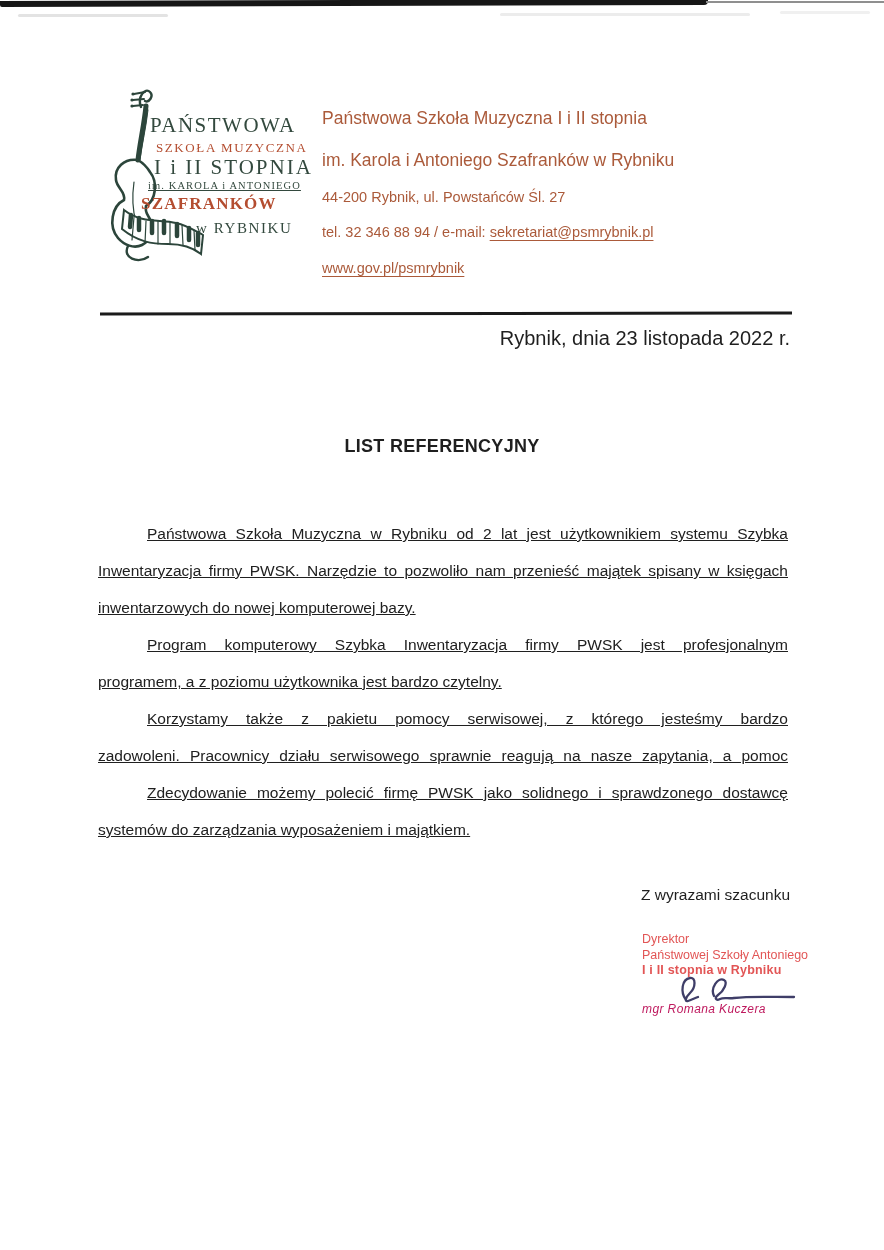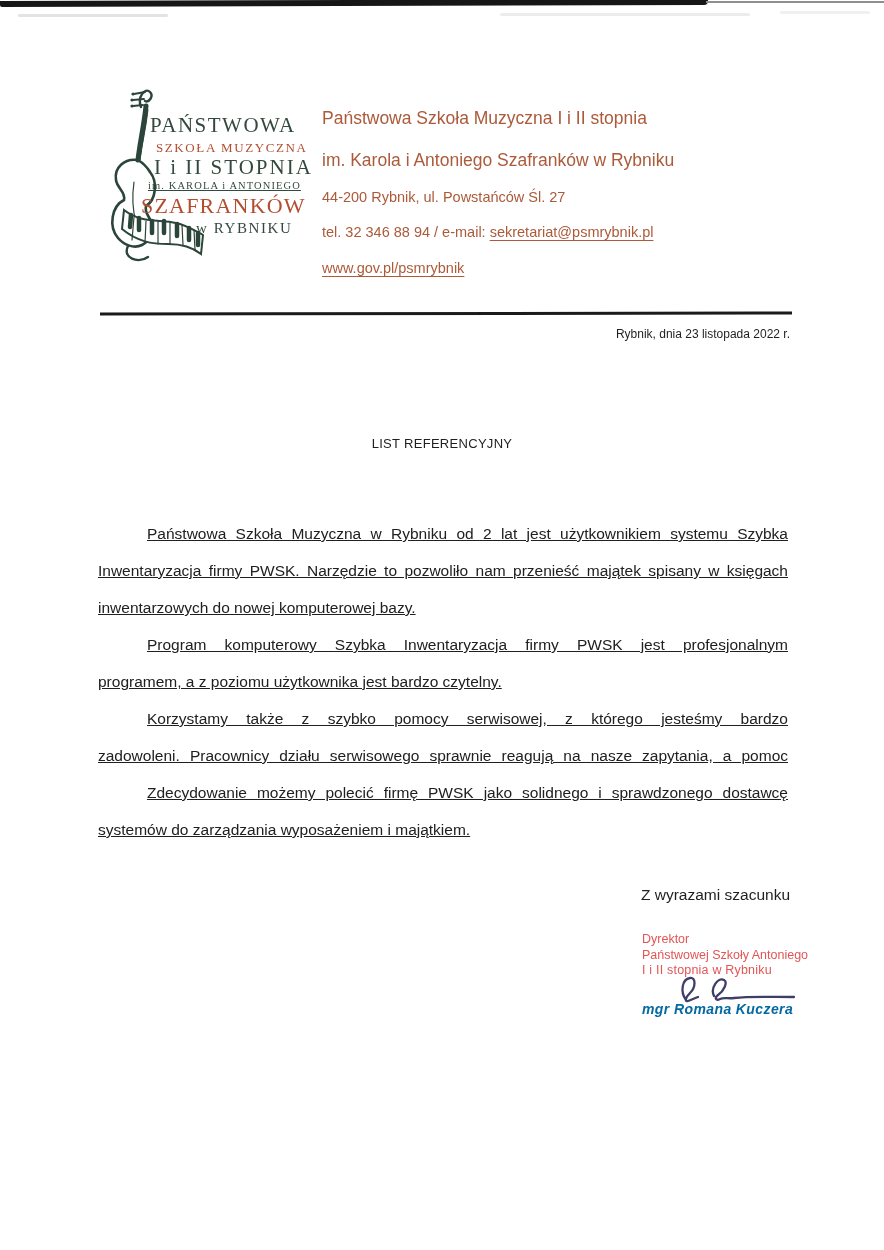--- a/index.html
+++ b/index.html
@@ -22,60 +22,60 @@
   .logo { position:absolute; left:104px; top:84px; width:210px; height:190px; }
   .logo svg { position:absolute; left:0; top:0; }
   .logo .txt { position:absolute; white-space:nowrap; line-height:1;
     font-family:"Liberation Serif", serif; }
   .lg-dark { color:#33493e; }
   .lg-red  { color:#b44d30; }
   .t1 { left:46px; top:31px;  font-size:21px;   letter-spacing:1.5px; }
   .t2 { left:52px; top:57px;  font-size:13px;   letter-spacing:1.6px; }
   .t3 { left:50px; top:73px;  font-size:21px;   letter-spacing:2px; }
   .t4 { left:44px; top:97px;  font-size:10.5px; letter-spacing:1.1px;text-decoration:underline; }
-  .t5 { left:37px; top:111px; font-size:22px; letter-spacing:1.2px; }
+  .t5 { left:37px; top:111px; font-size:17px; letter-spacing:1.2px;font-weight:bold; }
   .t6 { left:92px; top:137px; font-size:15px;   letter-spacing:1.6px; }
 
   
   .letterhead { position:absolute; left:322px; top:104px; width:480px; color:#ab5a3a; }
   .letterhead > div { position:absolute; left:0; white-space:nowrap; }
   .lh-big { font-size:17.5px; }
   .lh-sm  { font-size:14.5px; }
   .lh1 { top:4px; }
   .lh2 { top:46px; }
   .lh3 { top:85px;text-align:right; }
   .lh4 { top:120px; }
   .lh5 { top:156px; }
   .uline { text-decoration:underline; text-underline-offset:3px; }
 
   .rule { position:absolute; left:100px; top:312px; width:692px; height:3px;
     background:#1b1b1b; transform:rotate(-0.08deg); }
 
-  .date { position:absolute; right:94px; top:327px; font-size:12px; white-space:nowrap;text-align:center; }
+  .date { position:absolute; right:94px; top:327px; font-size:20px; white-space:nowrap;text-align:center; }
 
   .doc-title { position:absolute; left:0; top:436px; width:884px; text-align:center;
-    font-size:13px; font-weight:400; letter-spacing:0.3px; }
+    font-size:18px; font-weight:700; letter-spacing:0.3px; }
 
   
   .body-text { position:absolute; left:98px; top:515px; width:690px;
     font-size:15.5px; color:#202020;text-decoration:underline; }
   .ln { line-height:37px; }
   .jfull { text-align:justify; text-align-last:justify; }
   .jlast { text-align:left; }
   .ind { text-indent:49px; }
 
   .closing { position:absolute; right:94px; top:886px; font-size:15.5px; white-space:nowrap; }
 
   
   .stamp { position:absolute; left:642px; top:932px; width:205px; text-align:left;
     color:#e25555; font-size:12.5px; line-height:15.5px; }
   .stamp .st-ln { white-space:nowrap; }
-  .stamp .st3 { font-weight:400; letter-spacing:0.2px; }
-  .signer { margin-top:23px; font-style:italic; font-weight:bold; font-size:14px;
-    color:#0369a1; letter-spacing:0.4px; }
+  .stamp .st3 { font-weight:700; letter-spacing:0.2px; }
+  .signer { margin-top:23px; font-style:italic; font-weight:normal; font-size:12px;
+    color:#be185d; letter-spacing:0.4px; }
   .sig-svg { position:absolute; left:26px; top:39px; }
 </style>
 </head>
 <body>
 
 <div class="page">
 
   <div class="artifact-main"></div>
   <div class="artifact-tail"></div>
   <div class="smudge s1"></div>
@@ -137,21 +137,21 @@
     <div class="para">
       <div class="ln jfull ind">Państwowa Szkoła Muzyczna w Rybniku od 2 lat jest użytkownikiem systemu Szybka</div>
       <div class="ln jfull">Inwentaryzacja firmy PWSK. Narzędzie to pozwoliło nam przenieść majątek spisany w księgach</div>
       <div class="ln jlast">inwentarzowych do nowej komputerowej bazy.</div>
     </div>
     <div class="para">
       <div class="ln jfull ind">Program komputerowy Szybka Inwentaryzacja firmy PWSK jest profesjonalnym</div>
       <div class="ln jlast">programem, a z poziomu użytkownika jest bardzo czytelny.</div>
     </div>
     <div class="para">
-      <div class="ln jfull ind">Korzystamy także z szybko pomocy serwisowej, z którego jesteśmy bardzo</div>
+      <div class="ln jfull ind">Korzystamy także z pakietu pomocy serwisowej, z którego jesteśmy bardzo</div>
       <div class="ln jfull">zadowoleni. Pracownicy działu serwisowego sprawnie reagują na nasze zapytania, a pomoc</div>
     </div>
     <div class="para">
       <div class="ln jfull ind">Zdecydowanie możemy polecić firmę PWSK jako solidnego i sprawdzonego dostawcę</div>
       <div class="ln jlast">systemów do zarządzania wyposażeniem i majątkiem.</div>
     </div>
   </div>
 
   <div class="closing">Z wyrazami szacunku</div>
 

